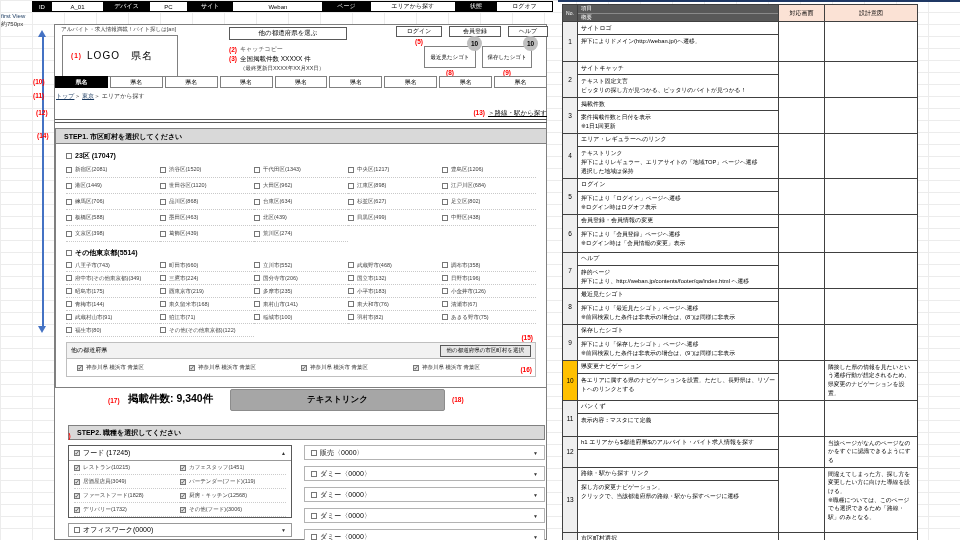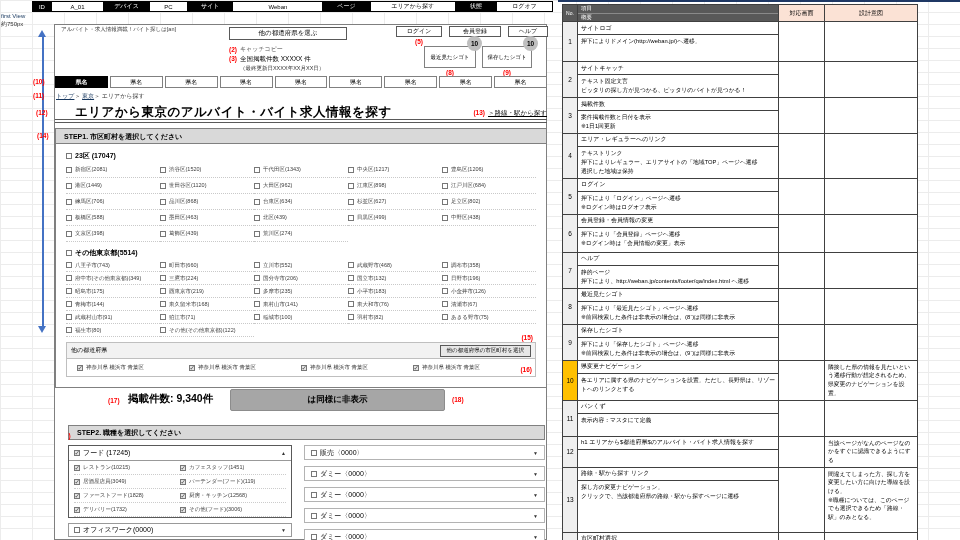--- a/index.html
+++ b/index.html
@@ -198,20 +198,24 @@
     <div class="v-arrow">
       <span class="ah up"></span>
         <span class="shaft"></span>
         <span class="ah down"></span>
     </div>
 
     <div class="page-box"></div>
 
     <div class="tagline">アルバイト・求人情報満載！バイト探しは[an]</div>
 
+    <div class="logo-box">
+      <span class="ann">(1)</span>
+      <span>LOGO　県名</span>
+    </div>
 
     <button class="select-pref">他の都道府県を選ぶ</button>
 
     <div class="catch-row">
       <span class="ann">(2)</span>
       <span>キャッチコピー</span>
     </div>
 
     <div class="count-row">
       <span class="ann">(3)</span>
@@ -296,21 +300,20 @@
         <span class="bc-item link"><span class="lbl">トップ</span><span class="bc-sep">＞</span></span>
       
         <span class="bc-item link"><span class="lbl">東京</span><span class="bc-sep">＞</span></span>
       
         <span class="bc-item"><span class="lbl">エリアから探す</span></span>
       </div>
     <span class="ann ann-bc">(11)</span>
 
     <div class="title-row">
       <span class="ann ann-h1">(12)</span>
-      <h1>エリアから東京のアルバイト・バイト求人情報を探す</h1>
       <span class="ann ann-13">(13)</span>
       <a class="station-link">＞路線・駅から探す</a>
     </div>
 
     <section class="step1">
       <span class="ann ann-14">(14)</span>
       <div class="s1-head">STEP1. 市区町村を選択してください</div>
       <div class="s1-body">
         <div class="grp">
             <span class="cb"></span>
@@ -600,21 +603,21 @@
               <span class="cb checked"></span>
               <span>神奈川県 横浜市 青葉区</span>
             </span>
           </div>
         <span class="ann" style="position:absolute; right:14px; bottom:14px;">(16)</span>
       </div>
     </section>
 
     <span class="ann ann-17">(17)</span>
     <div class="count-label">掲載件数: 9,340件</div>
-    <button class="search-btn">は同様に非表示</button>
+    <button class="search-btn">テキストリンク</button>
     <span class="ann ann-18">(18)</span>
 
     <section class="step2">
       <div class="s2-head">
         <span class="ann ann-19">(19)</span>
         <span>STEP2. 職種を選択してください</span>
       </div>
       <div class="s2-body">
         <div class="food-col">
           <div class="food-box">

